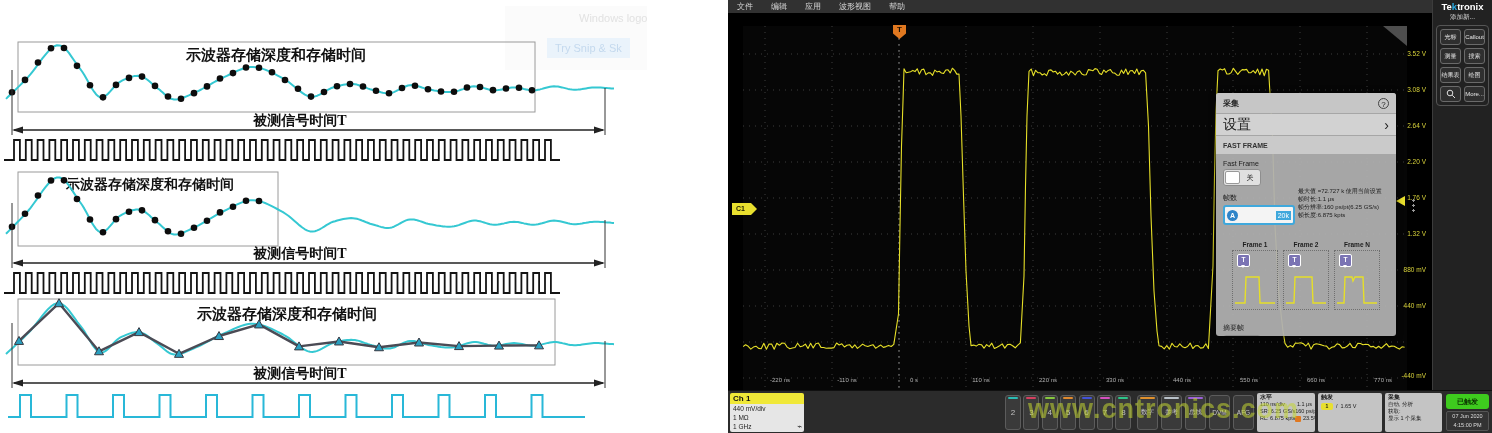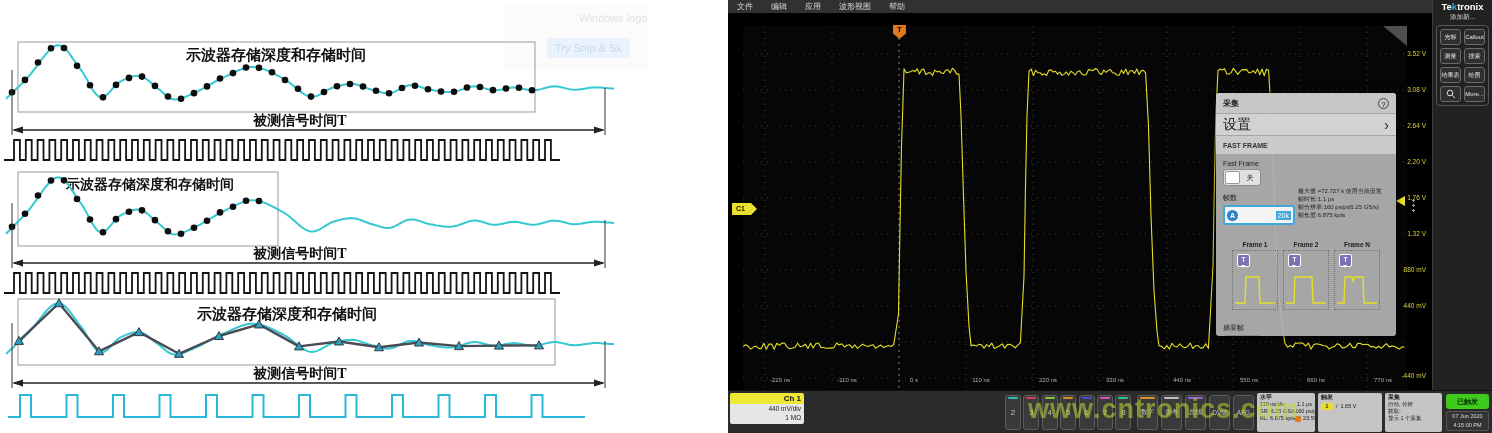--- a/index.html
+++ b/index.html
@@ -73,21 +73,21 @@
   .frame-box{position:relative;width:46px;height:60px;border:1px dotted #6f6f6f;box-sizing:border-box;}
   .tballoon{position:absolute;left:4px;top:3px;width:11px;height:11px;background:#7b74b4;border:1px solid #fff;
             border-radius:2px;color:#fff;font-size:6.5px;font-weight:bold;text-align:center;line-height:10px;z-index:2;}
   .tballoon:after{content:"";position:absolute;left:3px;top:10px;border-left:2.5px solid transparent;
                   border-right:2.5px solid transparent;border-top:3px solid #fff;}
   .frame-box svg{position:absolute;left:0;bottom:2px;}
   #ff-sum{margin-top:13px;}
   
   #botbar{position:absolute;left:0;top:390px;width:764px;height:43px;background:#2b2b2b;border-top:1px solid #101010;
           box-sizing:border-box;z-index:6;}
-  #ch1{position:absolute;left:2px;top:2px;width:74px;height:31px;border-radius:2px;overflow:hidden;text-align:right;}
+  #ch1{position:absolute;left:2px;top:2px;width:74px;height:39px;border-radius:2px;overflow:hidden;}
   #ch1 .hd{background:#f0e838;color:#111;font-size:8px;font-weight:bold;padding:0 3px;height:11px;line-height:11px;}
   #ch1 .bd{background:#e6e6e6;color:#222;font-size:6.5px;line-height:9px;padding:0 3px;height:28px;position:relative;}
   #ch1 .mv{position:absolute;right:2px;bottom:1px;font-size:8px;color:#111;}
   .chbtn{position:absolute;top:4px;width:16px;height:35px;background:#3a3a3a;border:1px solid #5c5c5c;
          border-radius:3px;box-sizing:border-box;color:#c0c0c0;font-size:8px;text-align:center;line-height:33px;}
   .chstripe{position:absolute;left:2px;right:2px;top:1px;height:2px;border-radius:1px;}
   .srcbtn{position:absolute;top:4px;width:21px;height:35px;background:#3a3a3a;border:1px solid #5c5c5c;
           border-radius:3px;box-sizing:border-box;color:#c8c8c8;font-size:6.5px;text-align:center;
           display:flex;align-items:center;justify-content:center;}
   .panel{position:absolute;top:2px;height:39px;background:#c4c4c4;border-radius:2px;color:#1b1b1b;

